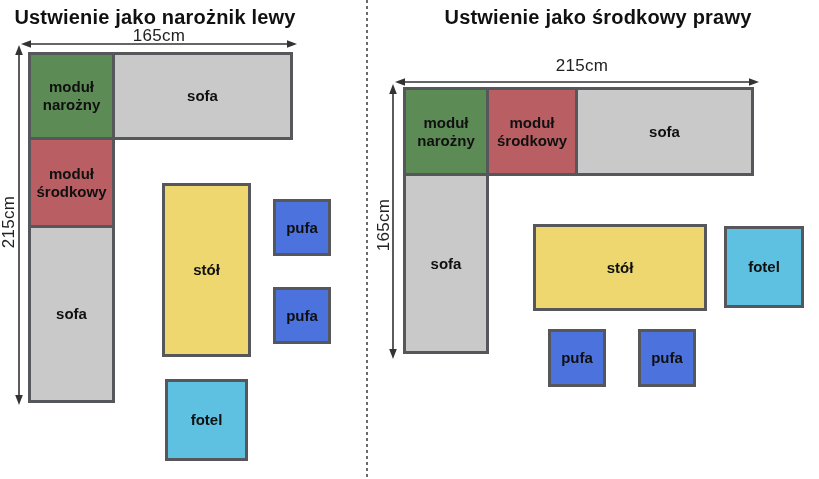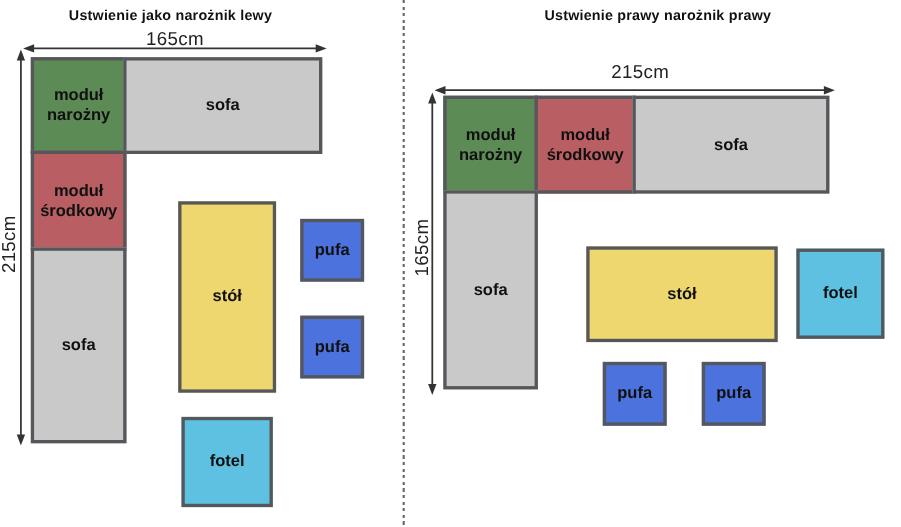--- a/index.html
+++ b/index.html
@@ -13,21 +13,21 @@
   }
   .divider {
     position: absolute;
     left: 366px; top: 0;
     width: 2px; height: 479px;
     background: repeating-linear-gradient(to bottom, #6b6b6b 0 3px, transparent 3px 6px);
   }
   .title {
     position: absolute;
     margin: 0;
-    font-size: 13px;
+    font-size: 20px;
     font-weight: bold;
     color: #111;
     text-align: center;
     letter-spacing: 0.2px;
   }
   .box {
     position: absolute;
     box-sizing: border-box;
     border: 3px solid #55575a;
     display: flex;
@@ -81,21 +81,21 @@
 
   <div class="box" style="left: 28px; top: 52px; width: 87px; height: 88px; background: rgb(93, 139, 85);">moduł narożny</div>
   <div class="box" style="left: 112px; top: 52px; width: 181px; height: 88px; background: rgb(201, 201, 201);">sofa</div>
   <div class="box" style="left: 28px; top: 137px; width: 87px; height: 91px; background: rgb(185, 95, 99);">moduł środkowy</div>
   <div class="box" style="left: 28px; top: 225px; width: 87px; height: 178px; background: rgb(201, 201, 201);">sofa</div>
   <div class="box" style="left: 162px; top: 183px; width: 89px; height: 174px; background: rgb(238, 215, 111);">stół</div>
   <div class="box" style="left: 273px; top: 199px; width: 58px; height: 57px; background: rgb(76, 114, 222);">pufa</div>
   <div class="box" style="left: 273px; top: 287px; width: 58px; height: 57px; background: rgb(76, 114, 222);">pufa</div>
   <div class="box" style="left: 165px; top: 379px; width: 83px; height: 82px; background: rgb(94, 193, 226);">fotel</div>
 
-  <h1 class="title" style="left:433px; top:6px; width:330px;">Ustwienie prawy narożnik prawy</h1>
+  <h1 class="title" style="left:433px; top:6px; width:330px;">Ustwienie jako środkowy prawy</h1>
 
   <div class="dim" style="left:450px; top:56px; width:264px;">215cm</div>
   <svg class="arr" style="left:395px; top:76px;" width="364" height="12">
     <line x1="8" y1="6" x2="356" y2="6"></line>
     <polygon points="0,6 10,2.2 10,9.8"></polygon>
     <polygon points="364,6 354,2.2 354,9.8"></polygon>
   </svg>
 
   <div class="dim dim-v" style="left:349px; top:215px;">165cm</div>
   <svg class="arr" style="left:387px; top:84px;" width="12" height="275">

